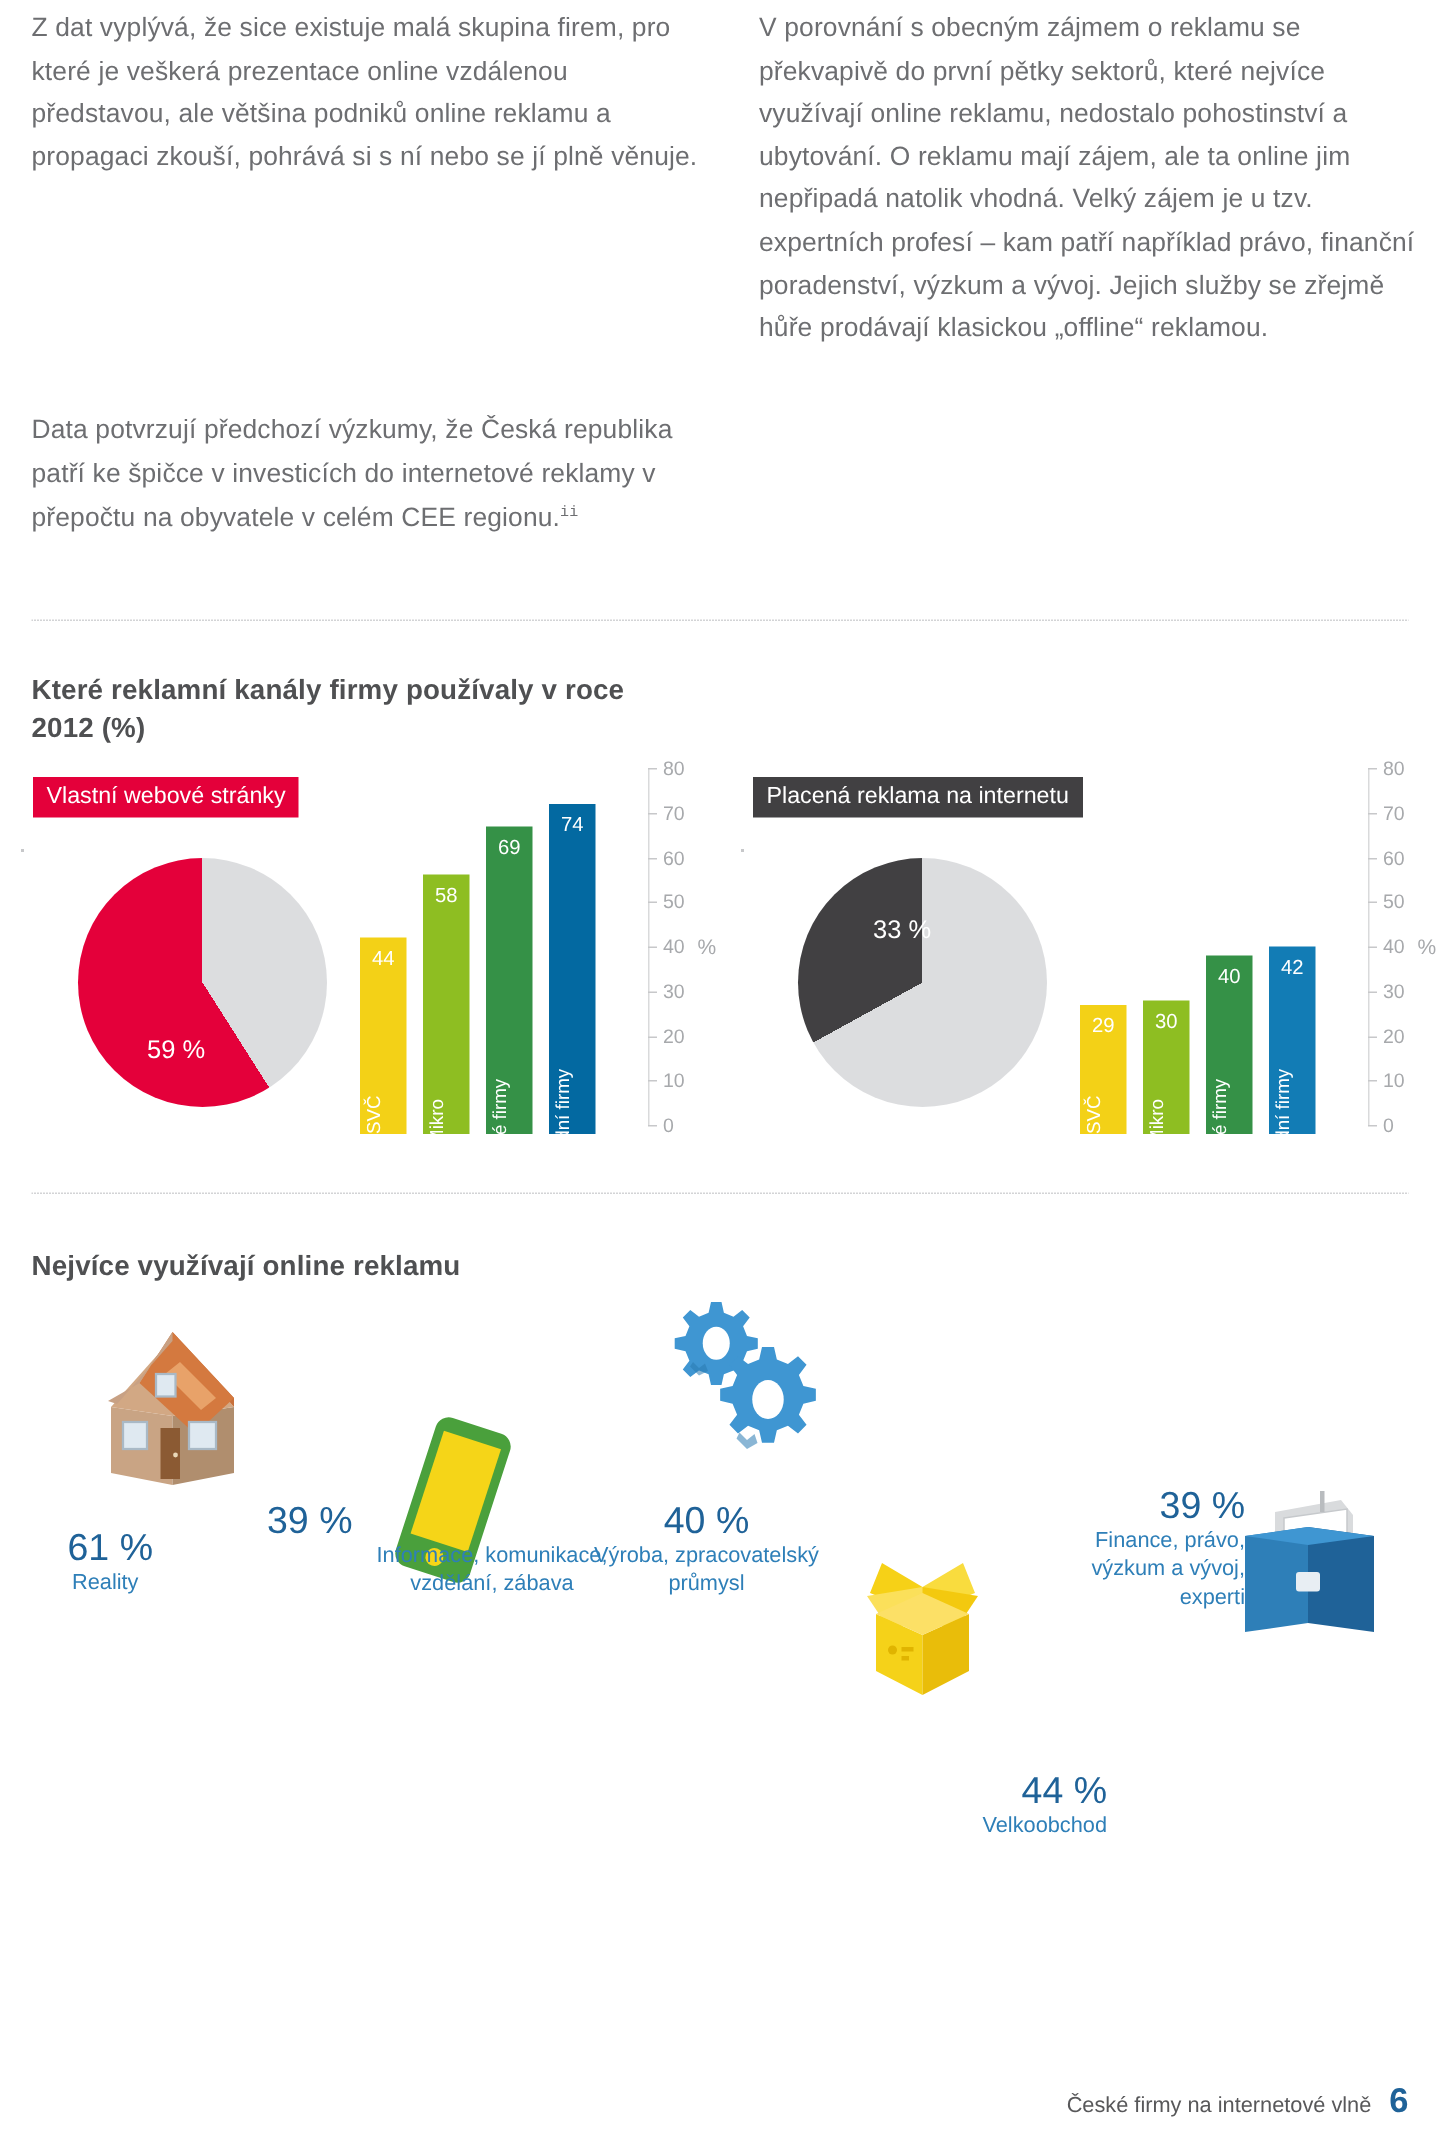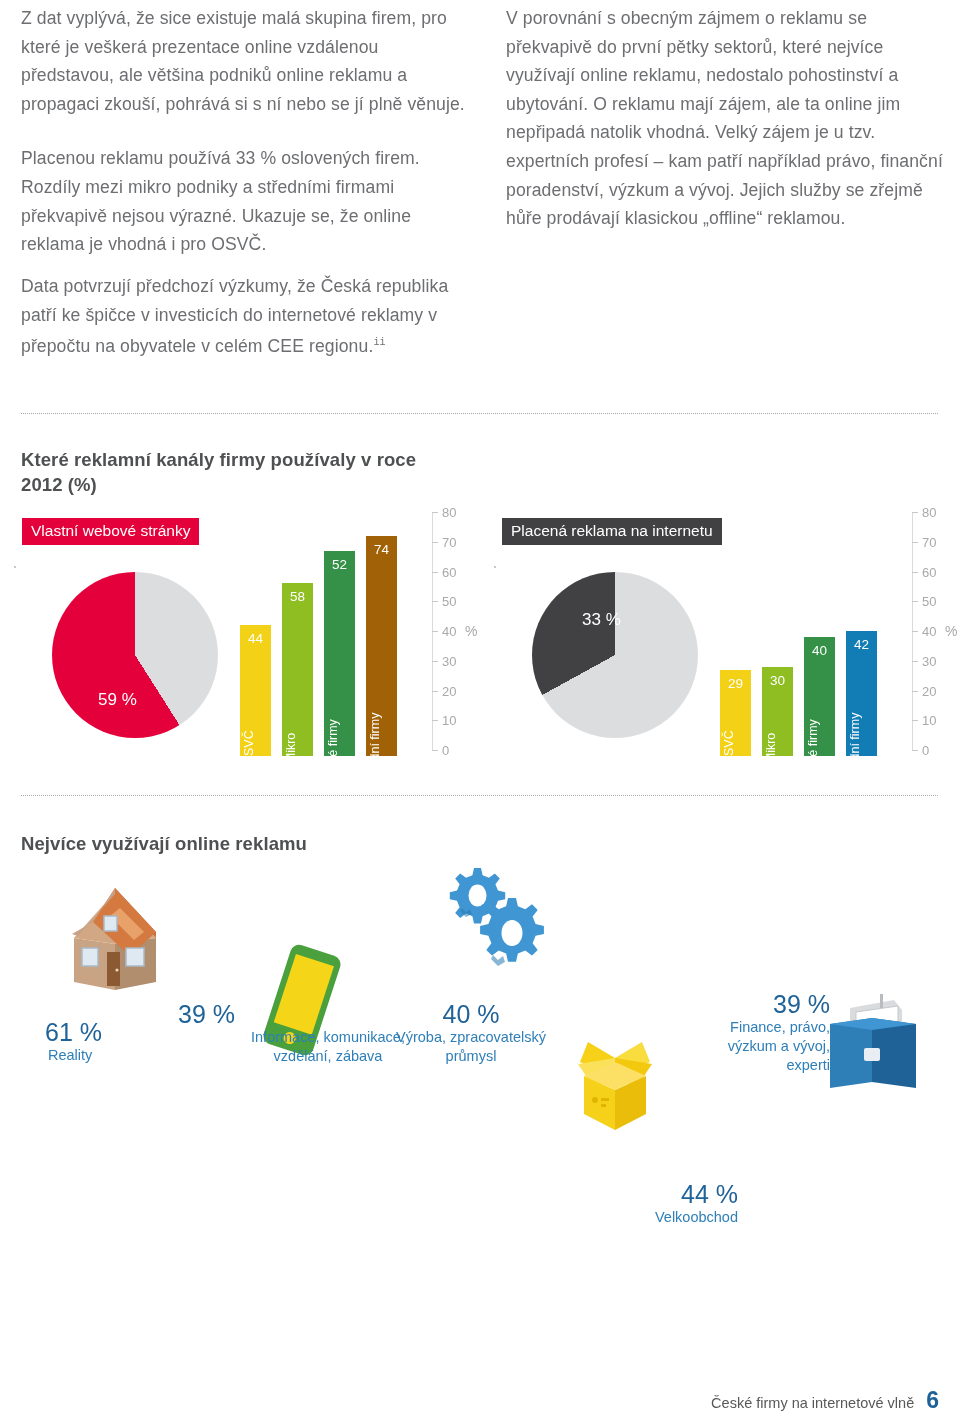--- a/index.html
+++ b/index.html
@@ -134,21 +134,20 @@
   #footer .ftxt{font-size:14.5px;color:#58585a;}
   #footer .fnum{font-size:23px;font-weight:bold;color:#1f6298;}
 </style>
 </head>
 <body>
 
 <div class="page">
 
   <div class="col-text" id="intro-left">
     <p>Z dat vyplývá, že sice existuje malá skupina firem, pro které je veškerá prezentace online vzdálenou představou, ale většina podniků online reklamu a propagaci zkouší, pohrává si s ní nebo se jí plně věnuje.</p>
-    <p>Placenou reklamu používá 33 % oslovených firem. Rozdíly mezi mikro podniky a středními firmami překvapivě nejsou výrazné. Ukazuje se, že online reklama je vhodná i pro OSVČ.</p>
   </div>
 
   <div class="col-text" id="intro-right">
     <p>V porovnání s obecným zájmem o reklamu se překvapivě do první pětky sektorů, které nejvíce využívají online reklamu, nedostalo pohostinství a ubytování.  O reklamu mají zájem, ale ta online jim nepřipadá natolik vhodná. Velký zájem je u tzv. expertních profesí – kam patří například právo, finanční poradenství, výzkum a vývoj. Jejich služby se zřejmě hůře prodávají klasickou „offline“ reklamou.</p>
   </div>
 
   <div class="col-text" id="intro-mid">
     <p><span>Data potvrzují předchozí výzkumy, že Česká republika patří ke špičce v investicích do internetové reklamy v přepočtu na obyvatele v celém CEE regionu.</span><sup>ii</sup></p>
   </div>
 
@@ -168,24 +167,24 @@
       <div class="bars" id="bars-0">
           <div class="bar" style="height: 130.9px; background: rgb(243, 209, 23);">
             <span class="bval">44</span>
             <span class="blab">OSVČ</span>
           </div>
           <div class="bar" style="height: 172.55px; background: rgb(142, 190, 34);">
             <span class="bval">58</span>
             <span class="blab">Mikro</span>
           </div>
           <div class="bar" style="height: 205.275px; background: rgb(53, 145, 71);">
-            <span class="bval">52</span>
+            <span class="bval">69</span>
             <span class="blab">Malé firmy</span>
           </div>
-          <div class="bar" style="height: 220.15px; background: #a16207;">
+          <div class="bar" style="height: 220.15px; background: #0369a1;">
             <span class="bval">74</span>
             <span class="blab">Střední firmy</span>
           </div>
         </div>
     </div>
 
     <div class="axis" id="axis-0">
       <div class="axis-line"></div>
     <div class="tick" style="top: 6px;"></div>
         <div class="tick-lab" style="top: 6px;">80</div>

